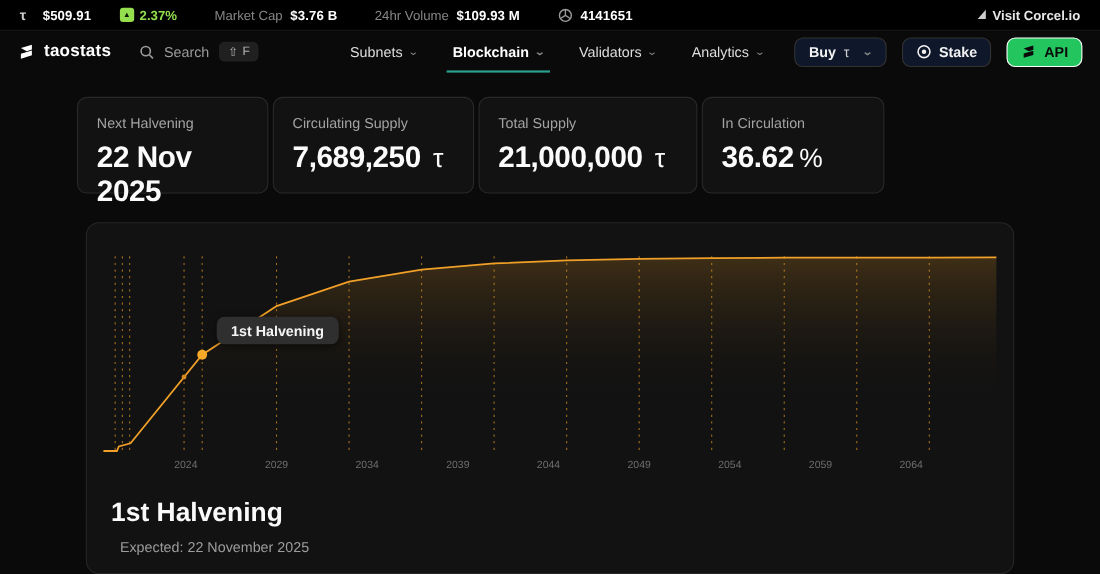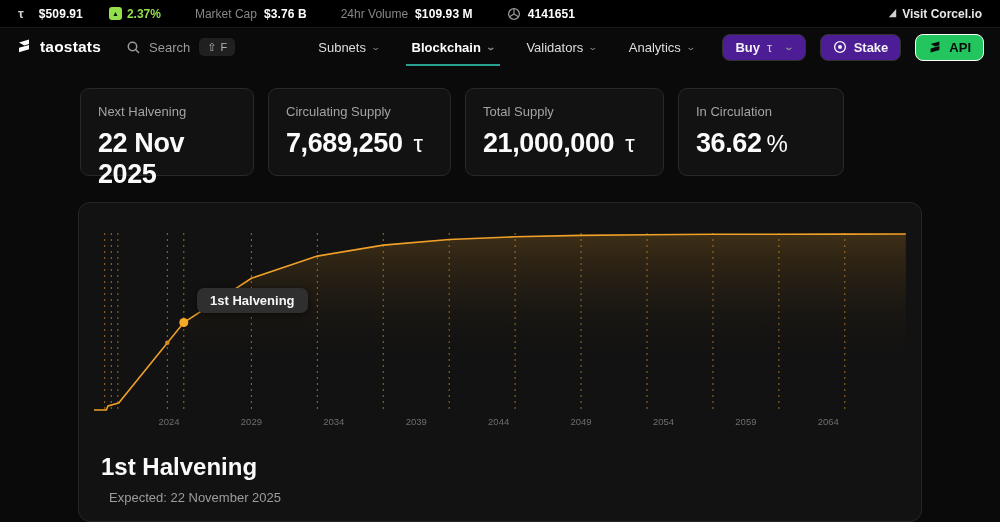--- a/index.html
+++ b/index.html
@@ -22,44 +22,44 @@
   .badge-up { display:flex; align-items:center; gap:5px; font-weight:700; color:#93df4e; }
   .badge-box {
     width:13px; height:13px; border-radius:3px; background:#93df4e;
     color:#0a1a02; font-size:8px; display:flex; align-items:center; justify-content:center;
   }
   .spacer { flex:1; }
   .visit { display:flex; align-items:center; gap:4px; color:#e8e8e8; font-weight:600; font-size:12px; cursor:pointer; }
 
   
   .nav { height:38px; display:flex; align-items:center; padding:0 16px; }
-  .brand { display:flex; align-items:flex-start; gap:8px; font-size:15.5px; font-weight:700; letter-spacing:.2px; cursor:pointer; }
+  .brand { display:flex; align-items:center; gap:8px; font-size:15.5px; font-weight:700; letter-spacing:.2px; cursor:pointer; }
   .search { display:flex; align-items:center; gap:9px; color:#9b9b9b; font-size:13px; margin-left:26px; cursor:pointer; }
   .kbd {
     background:#202020; border-radius:5px; padding:2.5px 8px; font-size:11px;
     color:#b2b2b2; display:flex; align-items:center; gap:4px;
   }
   .nav-links { display:flex; gap:32px; margin-left:auto; font-size:13px; color:#dedede; }
   .nav-item { position:relative; display:flex; gap:6px; align-items:center; height:38px; cursor:pointer; }
   .nav-item.active { color:#fff; font-weight:600; }
   .nav-item.active::after {
     content:""; position:absolute; left:-6px; right:-6px; bottom:0;
     height:2px; background:#2aa08f;
   }
   .chev { color:#8a8a8a; font-size:9px; transform:scaleX(1.4); }
   .nav-buttons { display:flex; gap:14px; margin-left:28px; align-items:center; }
   .pill {
-    height:27px; border-radius:8px; background:#4c1d95; border:1px solid #323232;
+    height:27px; border-radius:8px; background:#0f172a; border:1px solid #323232;
     display:flex; align-items:center; padding:0 12px; font-size:13px; gap:7px;
     color:#f2f2f2; font-weight:600; cursor:pointer;
   }
   .pill.api { background:#22c55e; border-color:#fff; color:#0a0a0a; font-weight:700; }
 
   
-  .stats { position:absolute; left:80px; top:88px; display:flex; gap:14px; }
+  .stats { position:absolute; left:70px; top:88px; display:flex; gap:4px; }
   .card {
     background:#121212; border:1px solid #292929; border-radius:9px;
     height:88px; padding:15px 17px;
   }
   .card-label { font-size:13px; color:#a3a3a3; }
   .card-value {
     font-size:27px; font-weight:600; color:#fbfbfb; margin-top:9px;
     letter-spacing:-.4px; display:flex; align-items:baseline; gap:11px;
   }
   .card-suffix { font-size:24px; font-weight:500; }

